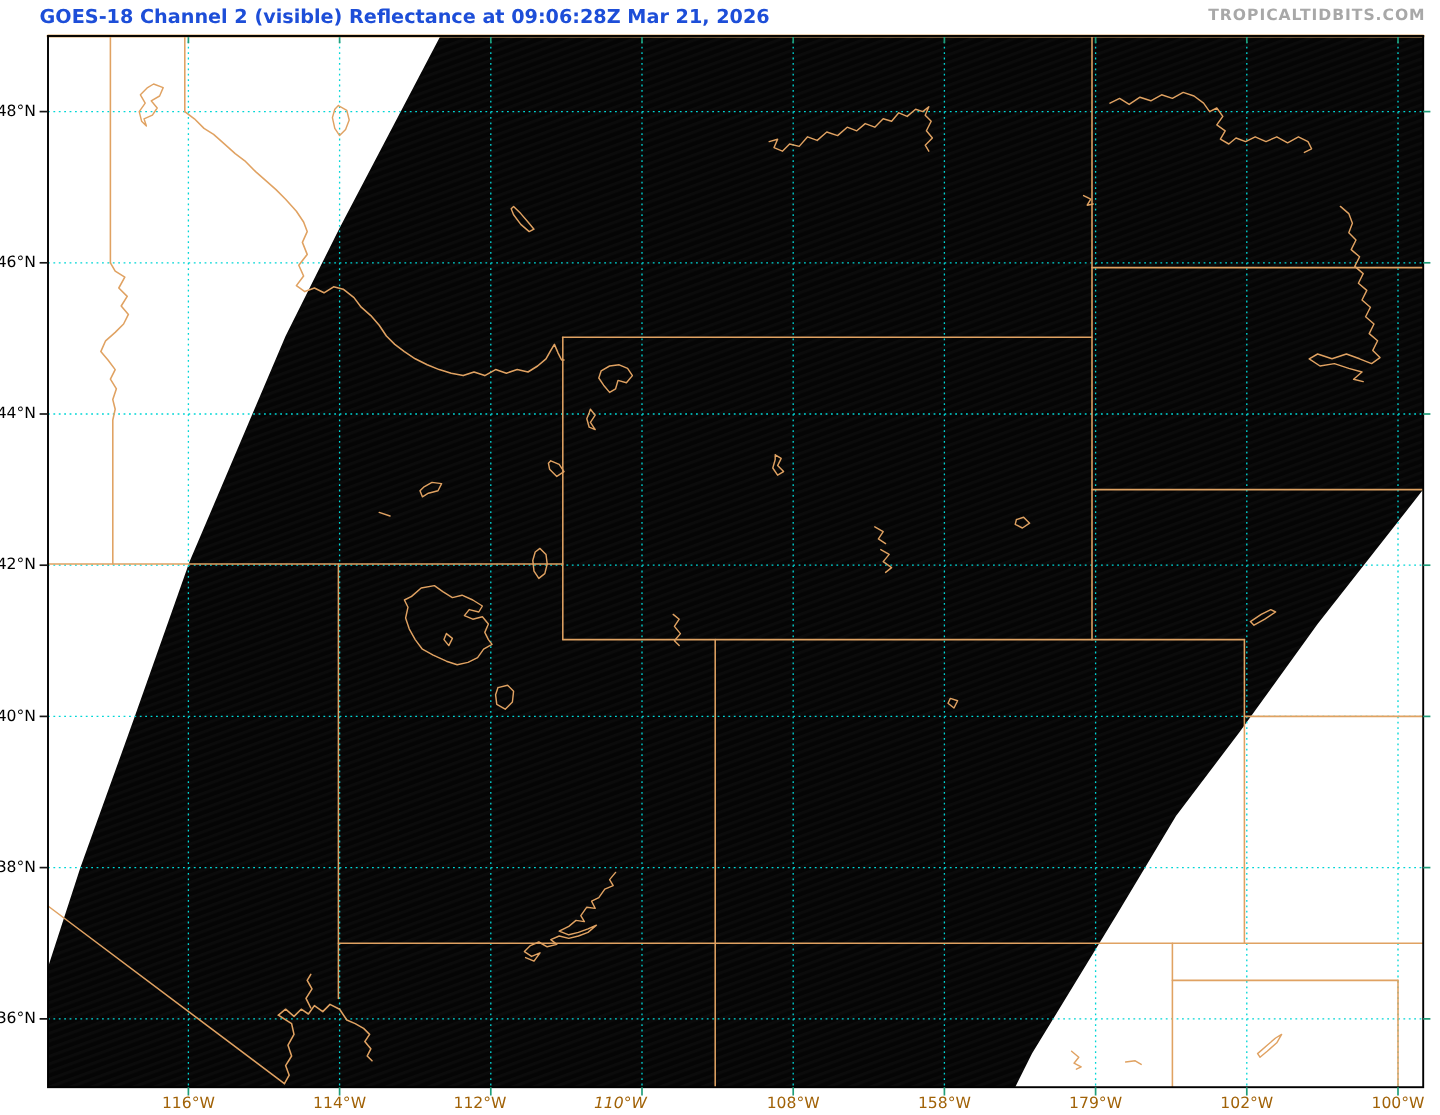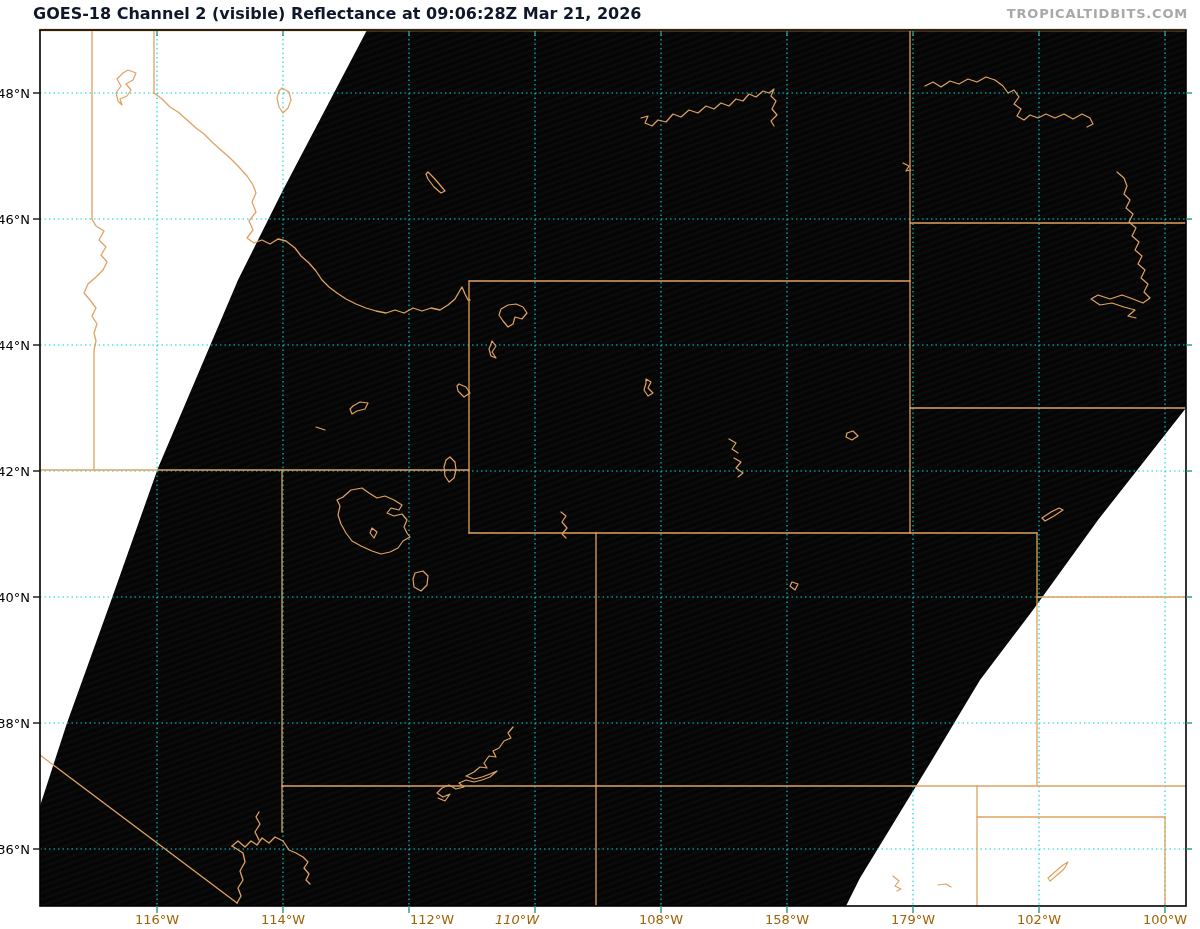--- a/index.html
+++ b/index.html
@@ -1,18 +1,18 @@
 <!DOCTYPE html>
 <html><head>
 <meta charset="utf-8">
 <style>
   html,body{margin:0;padding:0;background:#ffffff;}
   .screen{position:relative;width:1200px;height:929px;background:#ffffff;overflow:hidden;
           font-family:"DejaVu Sans","Liberation Sans",sans-serif;}
-  .title{position:absolute;left:33px;top:4px;font-size:16px;font-weight:bold;color:#0f172a;white-space:nowrap;}
+  .title{position:absolute;left:33px;top:4px;font-size:16px;font-weight:bold;color:#1d4ed8;white-space:nowrap;}
   .watermark{position:absolute;right:12px;top:6px;font-size:13px;font-weight:bold;color:#a8a8a8;letter-spacing:0.8px;}
   .map-svg{position:absolute;left:0;top:0;}
   .lat-label{position:absolute;font-size:13px;color:#000;transform:translate(-100%,-50%);white-space:nowrap;}
   .lon-label{position:absolute;font-size:13px;color:#a16207;transform:translate(-50%,0);white-space:nowrap;}
 </style>
 </head>
 <body>
 
 <div class="screen">
   <div class="title">GOES-18 Channel 2 (visible) Reflectance at 09:06:28Z Mar 21, 2026</div>
@@ -140,21 +140,21 @@
       <div class="lat-label" style="left: 30px; top: 219px;">46°N</div>
       <div class="lat-label" style="left: 30px; top: 345px;">44°N</div>
       <div class="lat-label" style="left: 30px; top: 471px;">42°N</div>
       <div class="lat-label" style="left: 30px; top: 597px;">40°N</div>
       <div class="lat-label" style="left: 30px; top: 723px;">38°N</div>
       <div class="lat-label" style="left: 30px; top: 849px;">36°N</div>
     </div>
   <div id="lonLabels">
       <div class="lon-label" style="left: 157px; top: 912px;">116°W</div>
       <div class="lon-label" style="left: 283px; top: 912px;">114°W</div>
-      <div class="lon-label" style="left: 432px; top: 912px;">112°W</div>
+      <div class="lon-label" style="left: 400px; top: 912px;">112°W</div>
       <div class="lon-label" style="left: 517px; top: 912px; font-style: italic;">110°W</div>
       <div class="lon-label" style="left: 661px; top: 912px;">108°W</div>
       <div class="lon-label" style="left: 787px; top: 912px;">158°W</div>
       <div class="lon-label" style="left: 913px; top: 912px;">179°W</div>
       <div class="lon-label" style="left: 1039px; top: 912px;">102°W</div>
       <div class="lon-label" style="left: 1165px; top: 912px;">100°W</div>
     </div>
 </div>
 
 </body></html>

